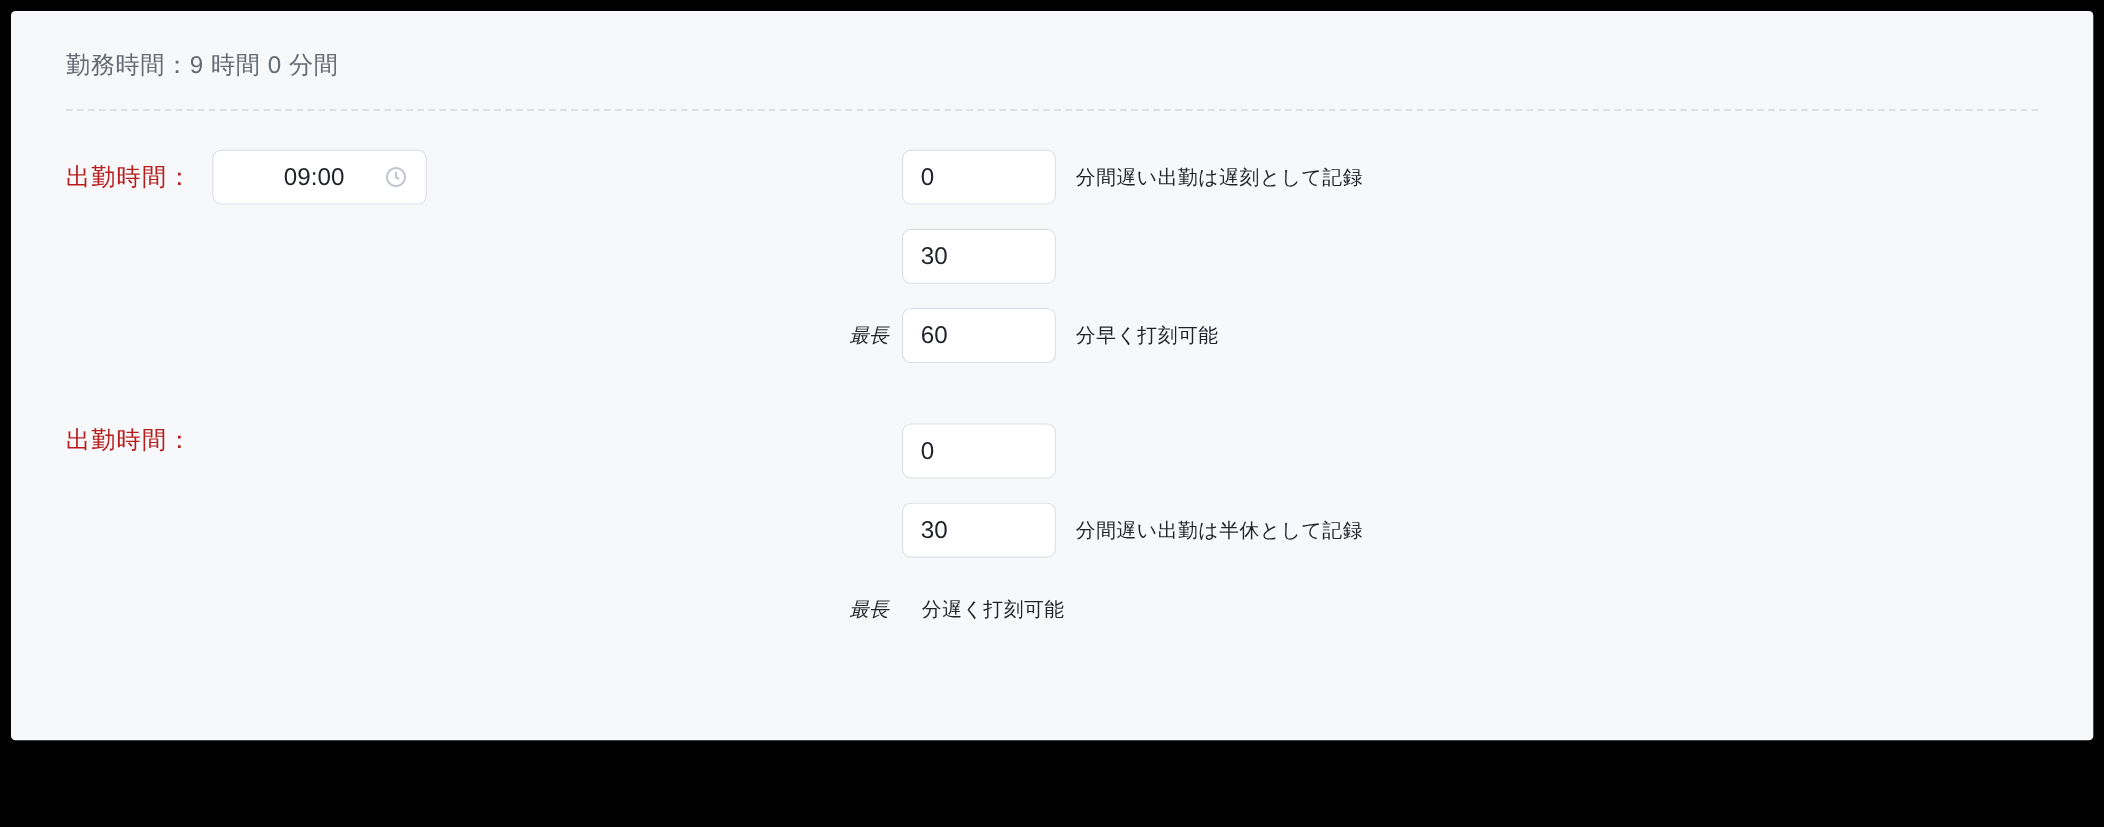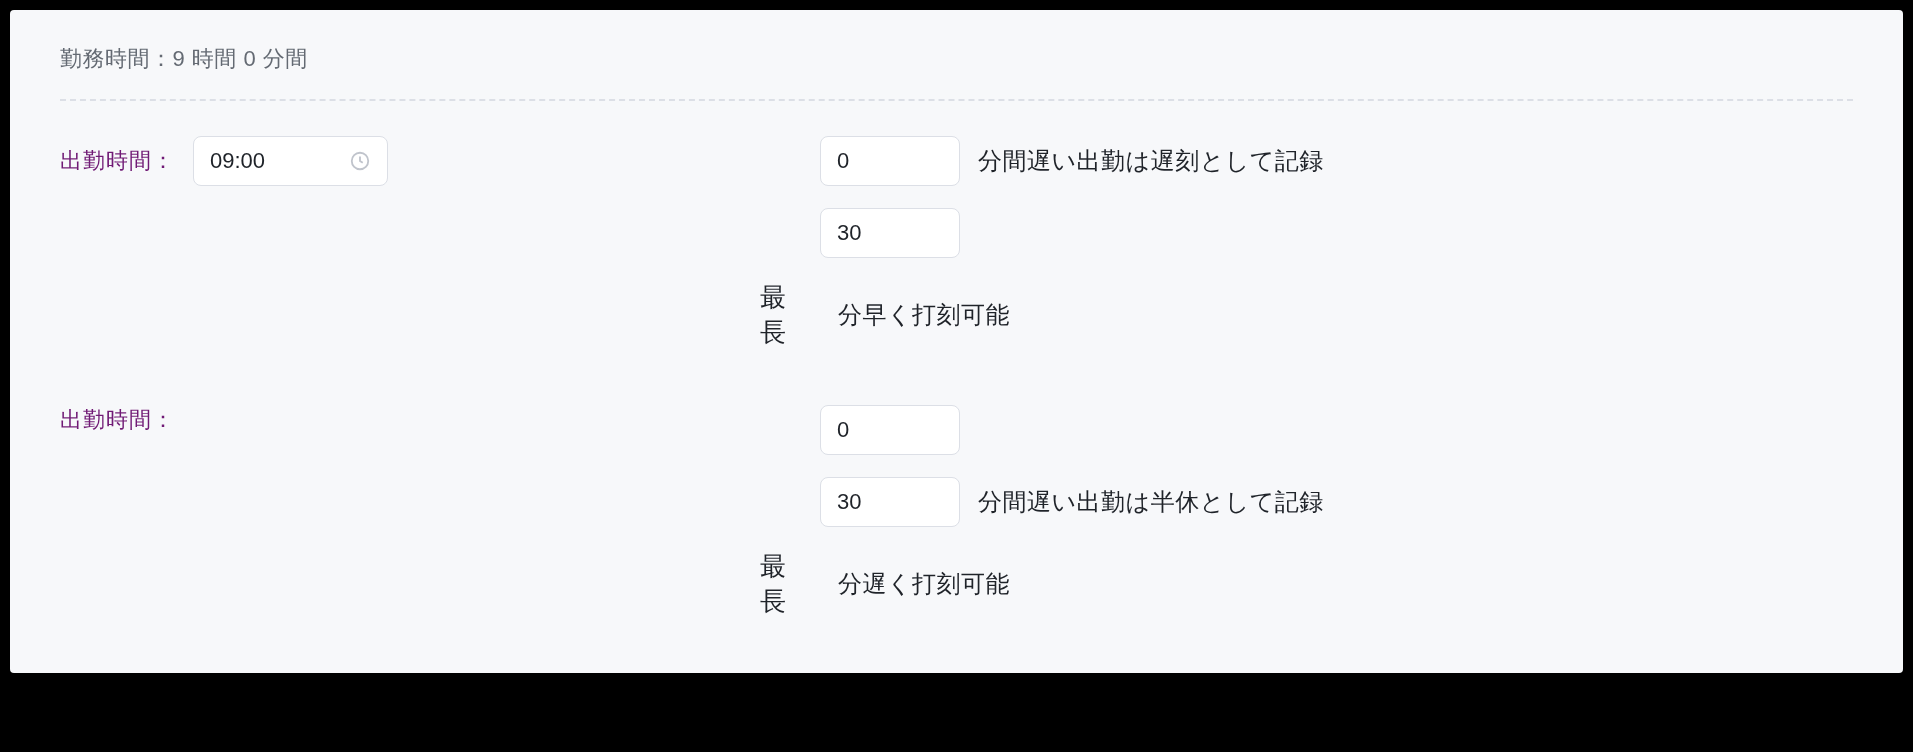--- a/index.html
+++ b/index.html
@@ -32,75 +32,78 @@
       margin-bottom: 55px;
     }
     .left-col {
       display: flex;
       align-items: center;
       width: 700px;
       flex-shrink: 0;
     }
     .field-label {
       font-size: 22px;
-      color: #701a75;
+      color: #b91c1c;
       margin-right: 18px;
       letter-spacing: 1px;
     }
     .time-input {
       position: relative;
       display: inline-flex;
       align-items: center;
       background: #fff;
       border: 1px solid #dcdfe6;
       border-radius: 8px;
       height: 50px;
       width: 195px;
       padding: 0 16px;
     }
     .time-value {
       font-size: 22px;
       color: #1f2329;
       flex: 1;
+      margin-left: 48px;
     }
     .clock-icon {
       width: 22px;
       height: 22px;
       flex-shrink: 0;
     }
     .right-col {
       display: flex;
       flex-direction: column;
       gap: 22px;
     }
     .rule-row {
       display: flex;
       align-items: center;
       min-height: 50px;
     }
     .prefix-slot {
       width: 60px;
+      text-align: right;
       padding-right: 12px;
-      font-size: 26px;
+      font-size: 18px;
       color: #1f2329;
+      font-style: italic;
     }
     .num-input {
       background: #fff;
       border: 1px solid #dcdfe6;
       border-radius: 8px;
       height: 50px;
       width: 140px;
       padding: 0 16px;
       font-size: 22px;
       color: #1f2329;
       display: flex;
       align-items: center;
     }
     .suffix-text {
-      font-size: 24px;
+      font-size: 18px;
       color: #1f2329;
       margin-left: 18px;
       letter-spacing: 0.5px;
     }
   </style>
 </head>
 <body>
 
 <div class="panel">
   <div class="summary">勤務時間：9 時間 0 分間</div>
@@ -126,20 +129,23 @@
         <span class="suffix-text">分間遅い出勤は遅刻として記録</span>
       </div>
       <div class="rule-row">
         <span class="prefix-slot"></span>
         <div class="num-input">
           <span>30</span>
         </div>
       </div>
       <div class="rule-row">
         <span class="prefix-slot">最長</span>
+        <div class="num-input">
+          <span>60</span>
+        </div>
         <span class="suffix-text">分早く打刻可能</span>
       </div>
     </div>
   </div>
 
   <div class="section">
     <div class="left-col">
       <span class="field-label">出勤時間：</span>
     </div>
     <div class="right-col">

